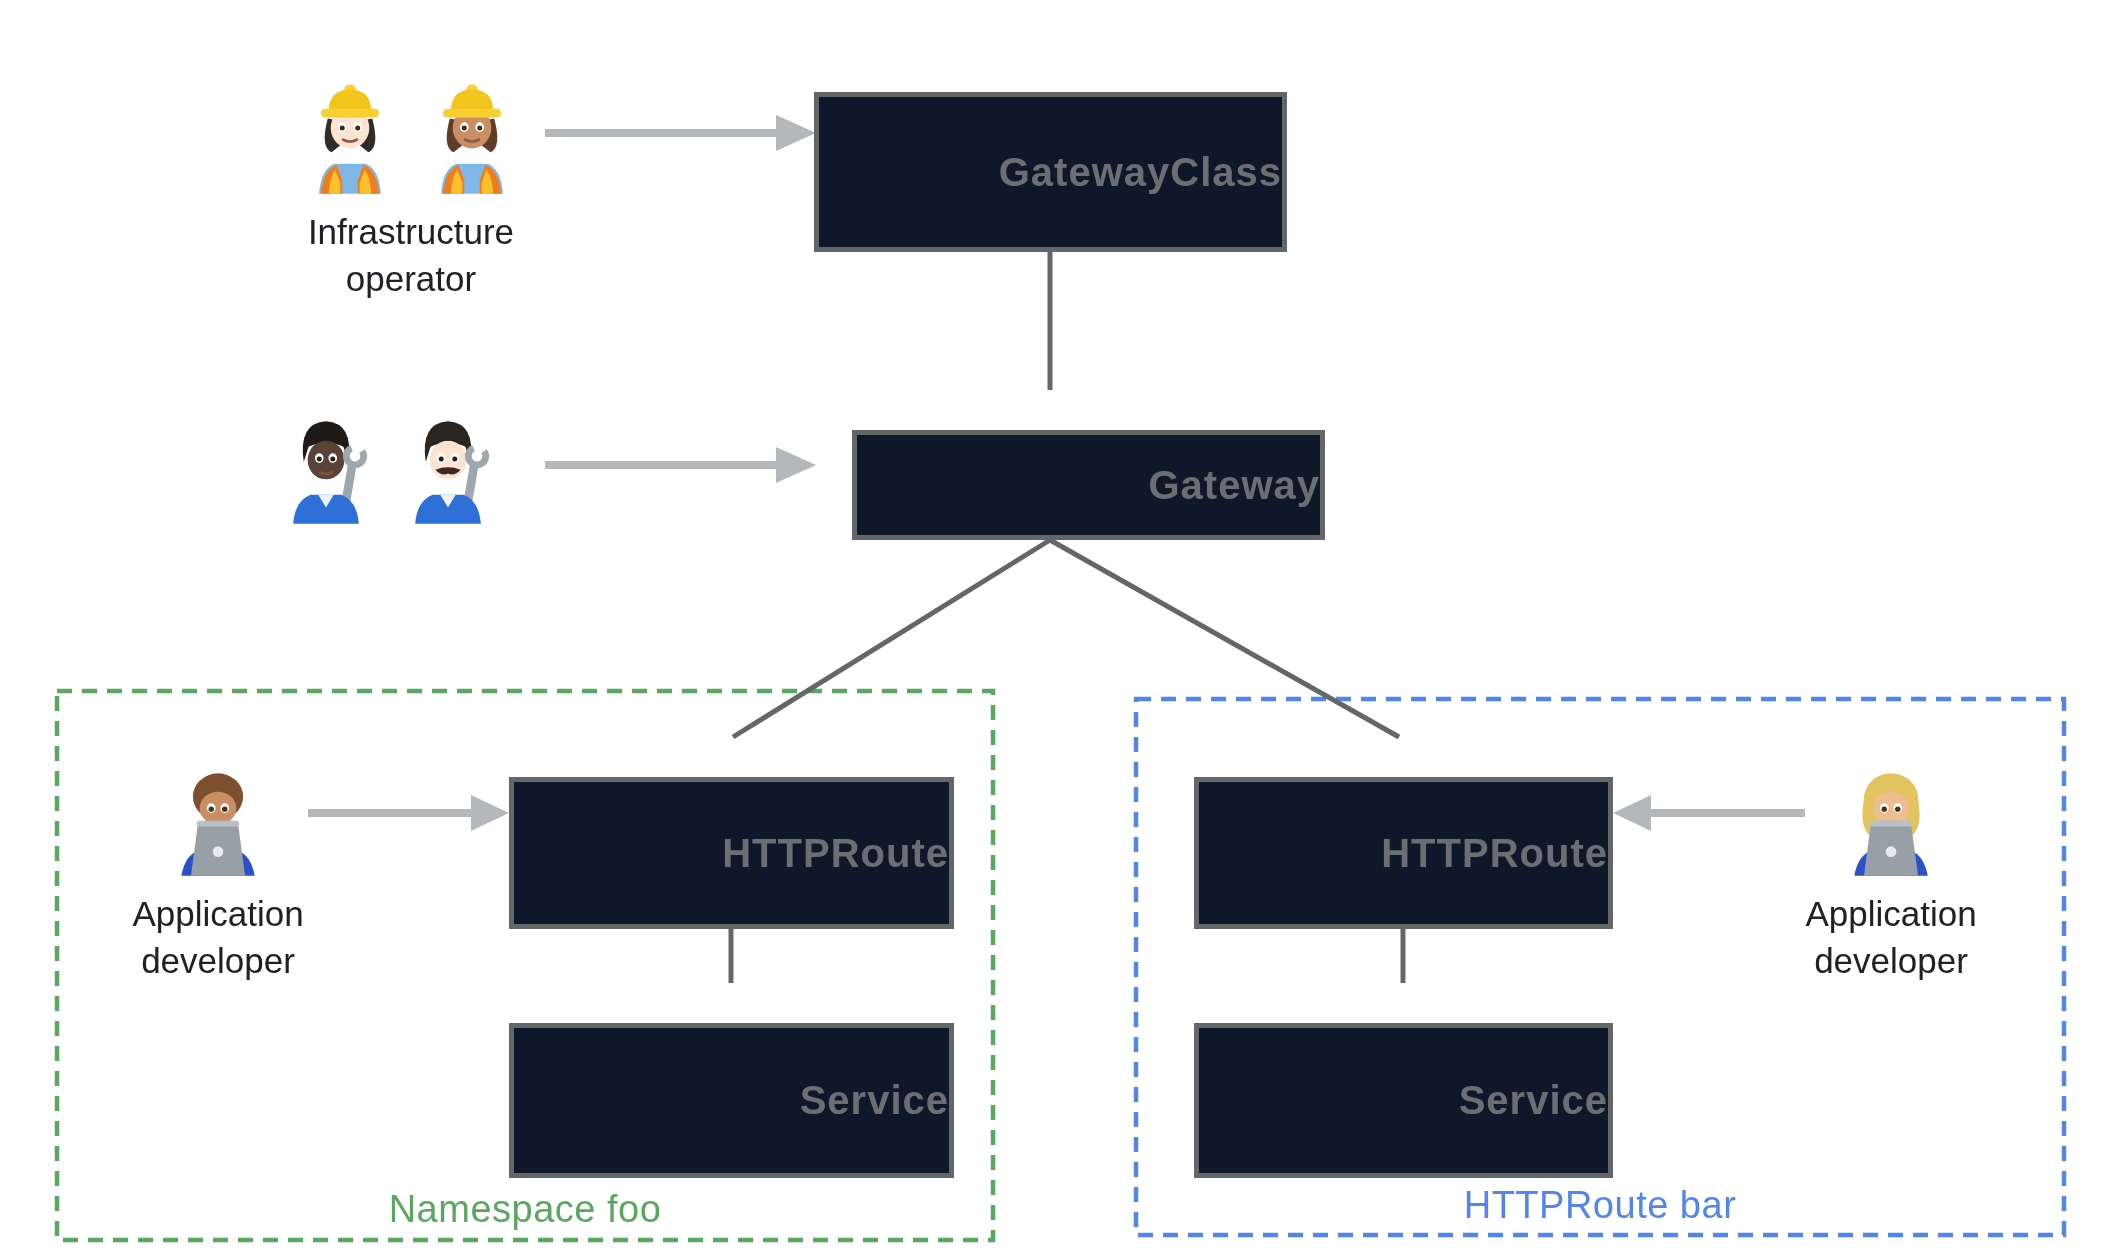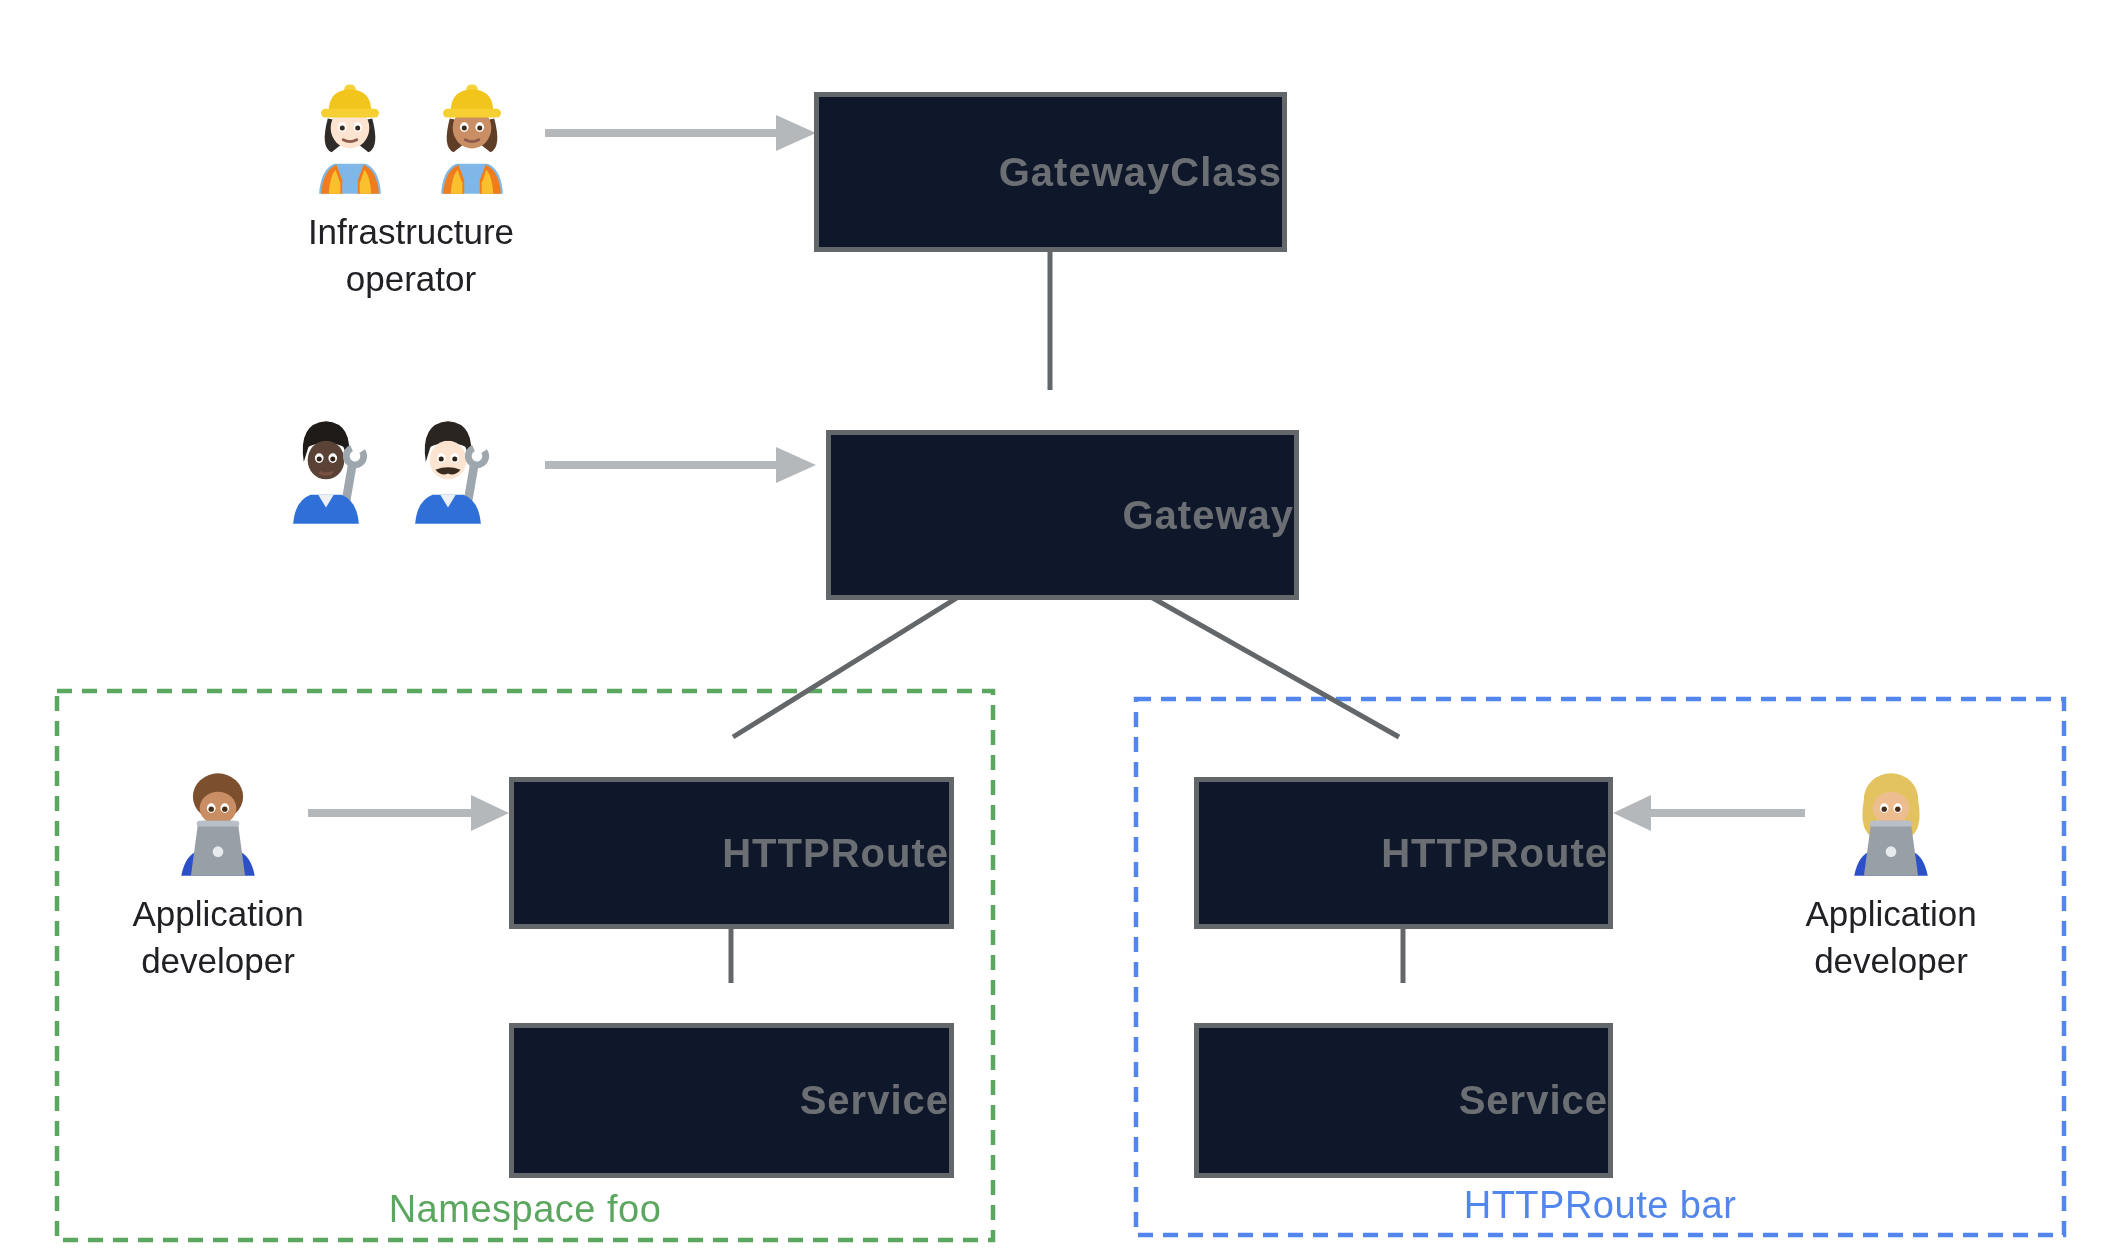--- a/index.html
+++ b/index.html
@@ -66,21 +66,21 @@
 
       <line x1="1805" y1="813" x2="1649" y2="813"></line>
       <polygon points="1651,795 1613,813 1651,831" stroke="none"></polygon>
     </g>
   </svg>
 
   <div class="node" style="left:814px; top:52px; width:473px; height:160px;">
     <span class="node-label">GatewayClass</span>
   </div>
 
-  <div class="node" style="left:826px; top:390px; width:473px; height:170px;">
+  <div class="node" style="left:852px; top:390px; width:473px; height:110px;">
     <span class="node-label">Gateway</span>
   </div>
 
   <div class="node" style="left:509px; top:737px; width:445px; height:152px;">
     <span class="node-label">HTTPRoute</span>
   </div>
 
   <div class="node" style="left:509px; top:983px; width:445px; height:155px;">
     <span class="node-label">Service</span>
   </div>

